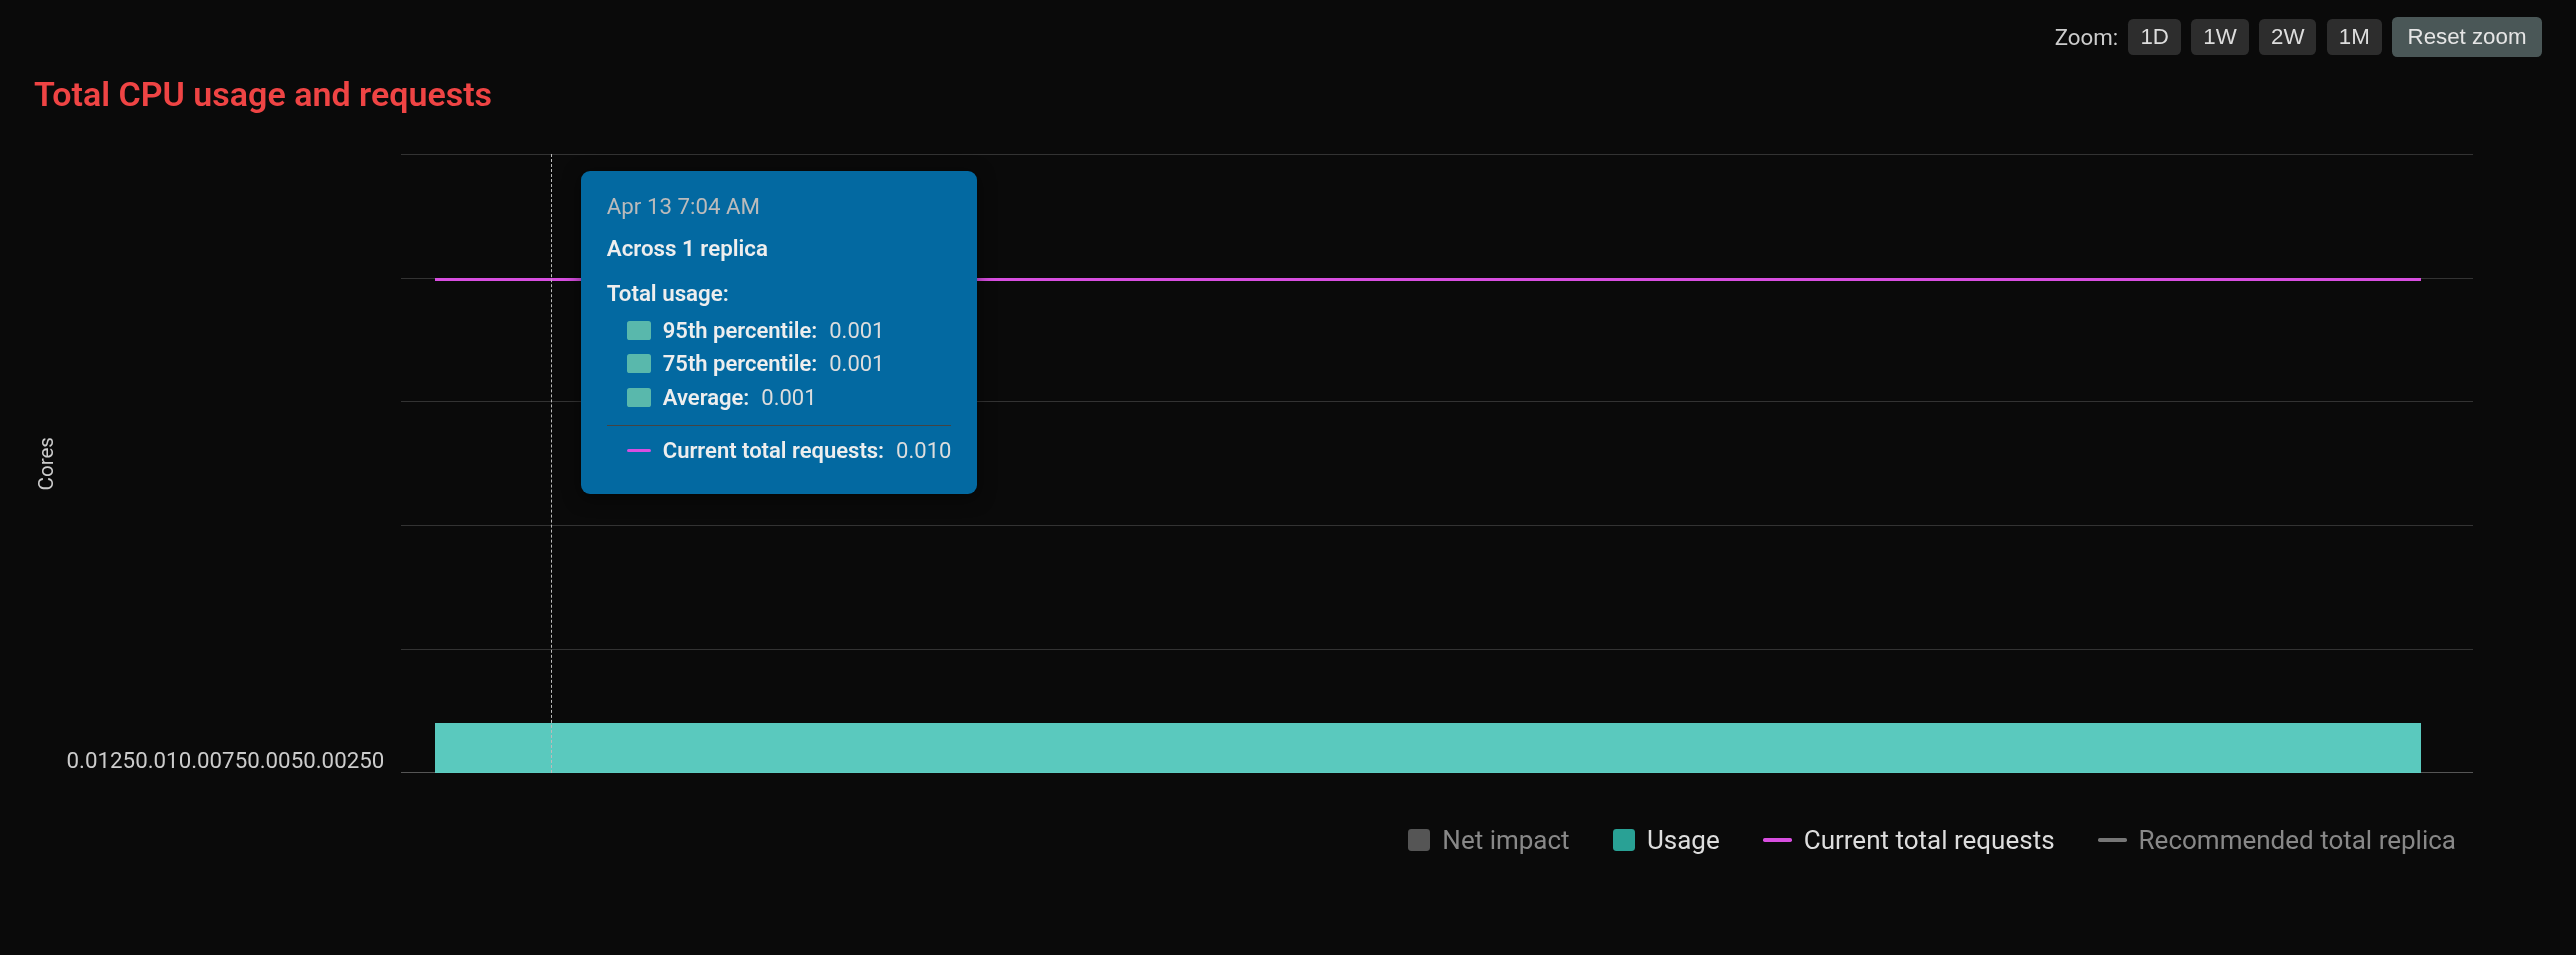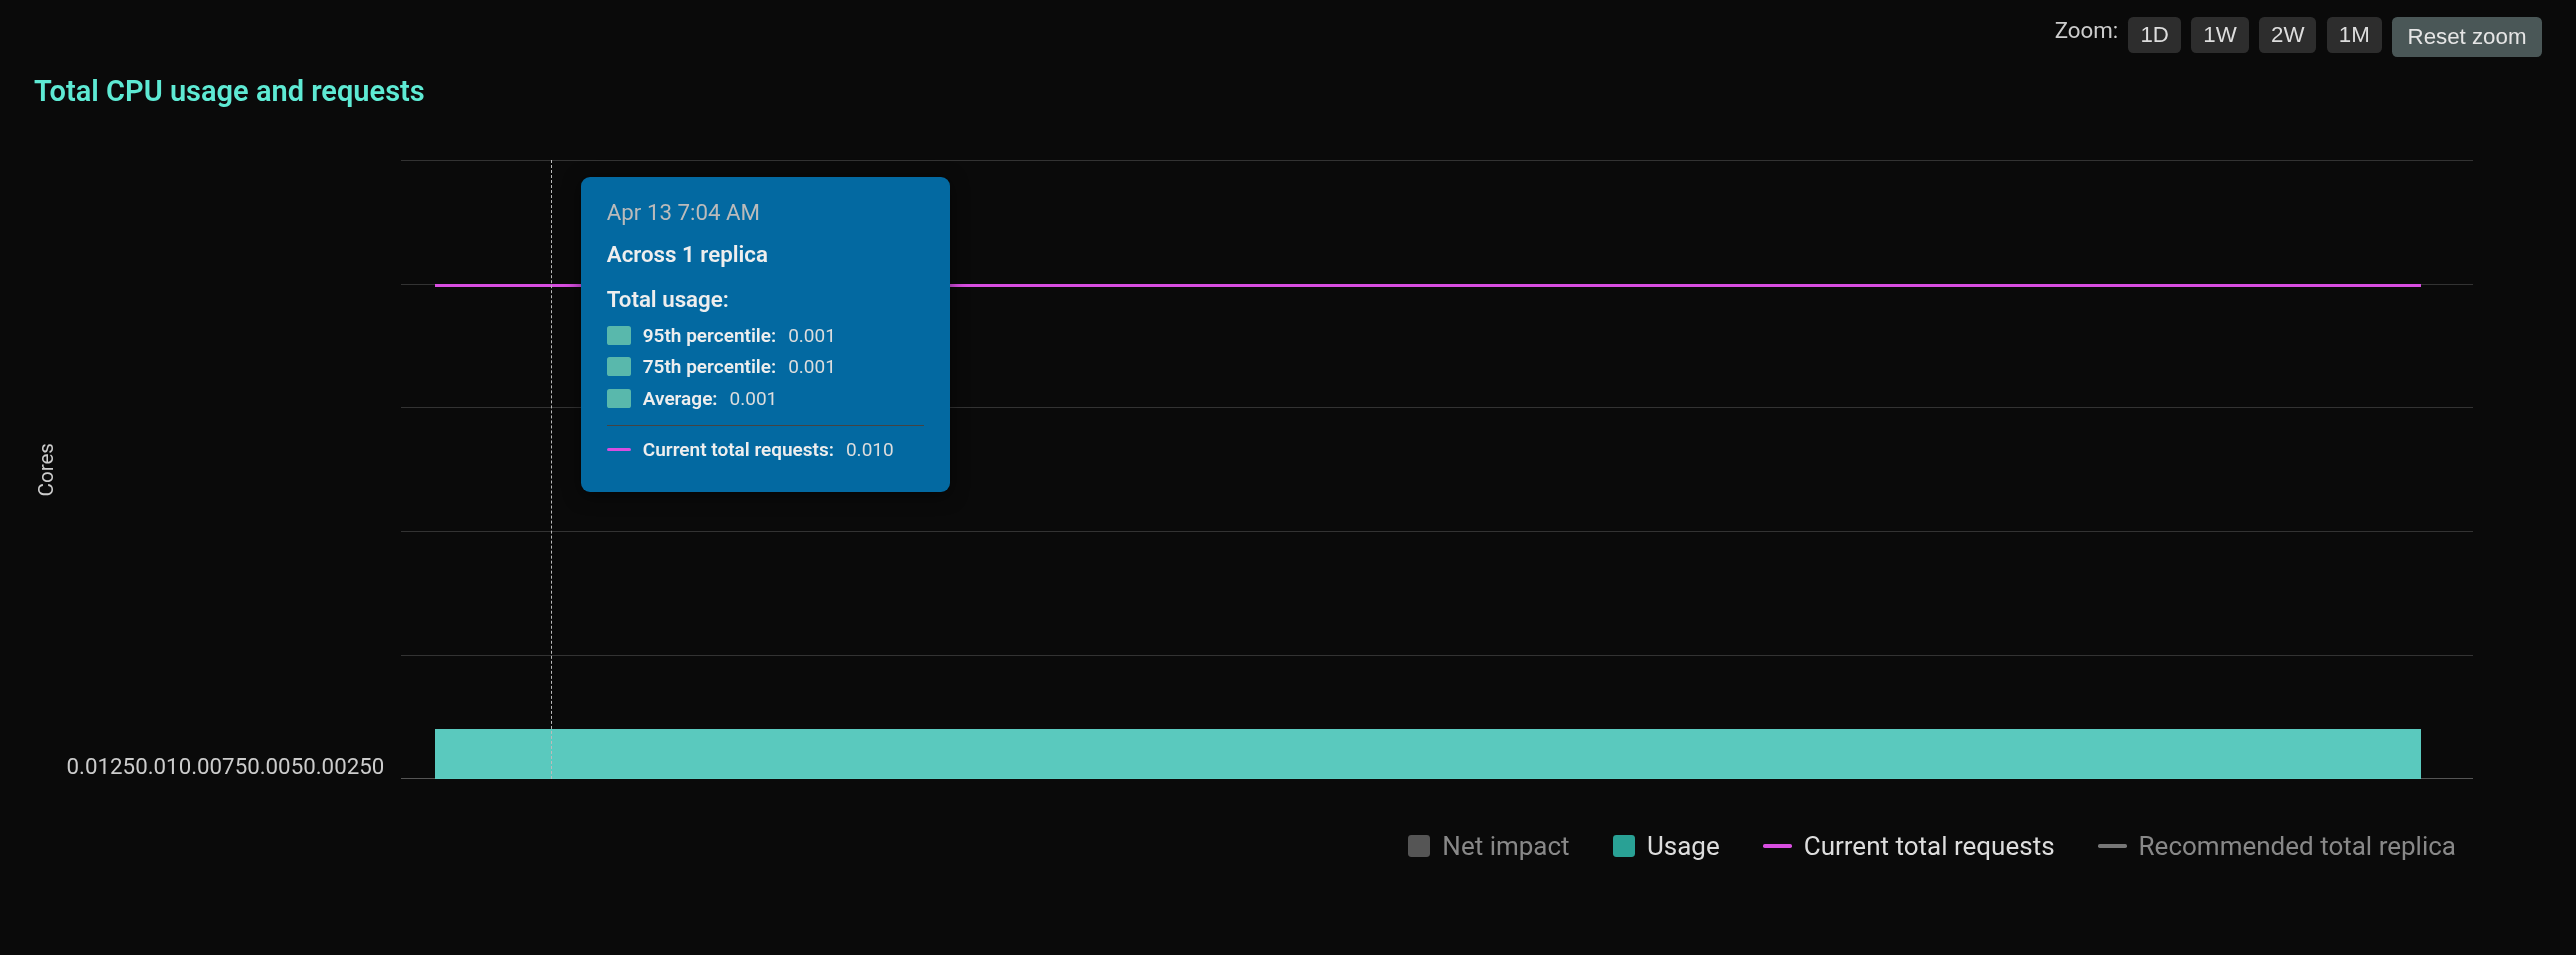--- a/index.html
+++ b/index.html
@@ -8,21 +8,21 @@
       color: #e5e5e5;
       font-family: -apple-system, BlinkMacSystemFont, "Segoe UI", Roboto, sans-serif;
       width: 2576px;
       height: 955px;
       padding: 17px 34px;
       position: relative;
     }
     .top-controls {
       display: flex;
       justify-content: flex-end;
-      align-items: flex-start;
+      align-items: center;
       gap: 10.3px;
       margin-bottom: 17px;
     }
     .zoom-label {
       color: #ccc;
       font-size: 22.3px;
     }
     .zoom-btn {
       background: #2d2d2d;
       color: #ddd;
@@ -35,24 +35,24 @@
     .reset-btn {
       background: #4a5757;
       color: #e5e5e5;
       border: none;
       border-radius: 5.2px;
       padding: 6.9px 15.5px;
       font-size: 22.3px;
       cursor: pointer;
     }
     .chart-title {
-      font-size: 29px;
+      font-size: 34px;
       font-weight: 600;
-      color: #5eead4;
-      margin-bottom: 52px;
+      color: #ef4444;
+      margin-bottom: 40px;
     }
     .chart-wrap {
       position: relative;
       display: flex;
       height: 619px;
     }
     .y-axis-label {
       writing-mode: vertical-rl;
       transform: rotate(180deg);
       font-size: 20.6px;
@@ -114,21 +114,21 @@
       top: 17px;
       background: #0369a1;
       border-radius: 9px;
       padding: 22.3px 26px;
       min-width: 369px;
       box-shadow: 0 3.4px 17px rgba(0,0,0,0.5);
     }
     .tt-time { color: #bbb; font-size: 22.3px; margin-bottom: 15.5px; }
     .tt-head { color: #eee; font-weight: 600; font-size: 22.3px; margin-bottom: 19px; }
     .tt-sub { color: #eee; font-weight: 600; font-size: 22.3px; margin-bottom: 12px; }
-    .tt-row { display: flex; align-items: center; gap: 12px; font-size: 19px; margin-bottom: 8.6px; }
+    .tt-row { display: flex; align-items: center; gap: 12px; font-size: 22px; margin-bottom: 8.6px; margin-left: 20px; }
     .tt-row .label { font-weight: 600; color: #eee; }
     .tt-row .val { color: #ddd; }
     .swatch { width: 24px; height: 19px; border-radius: 2.6px; display: inline-block; }
     .sw-teal { background: #59b8ac; }
     .sw-line { width: 24px; height: 3.4px; border-radius: 1.7px; }
     .sw-magenta { background: #d84ee0; }
     .tt-divider { border-top: 0.9px solid #444; margin: 15.5px 0 12px; }
     .legend {
       display: flex;
       justify-content: flex-end;

